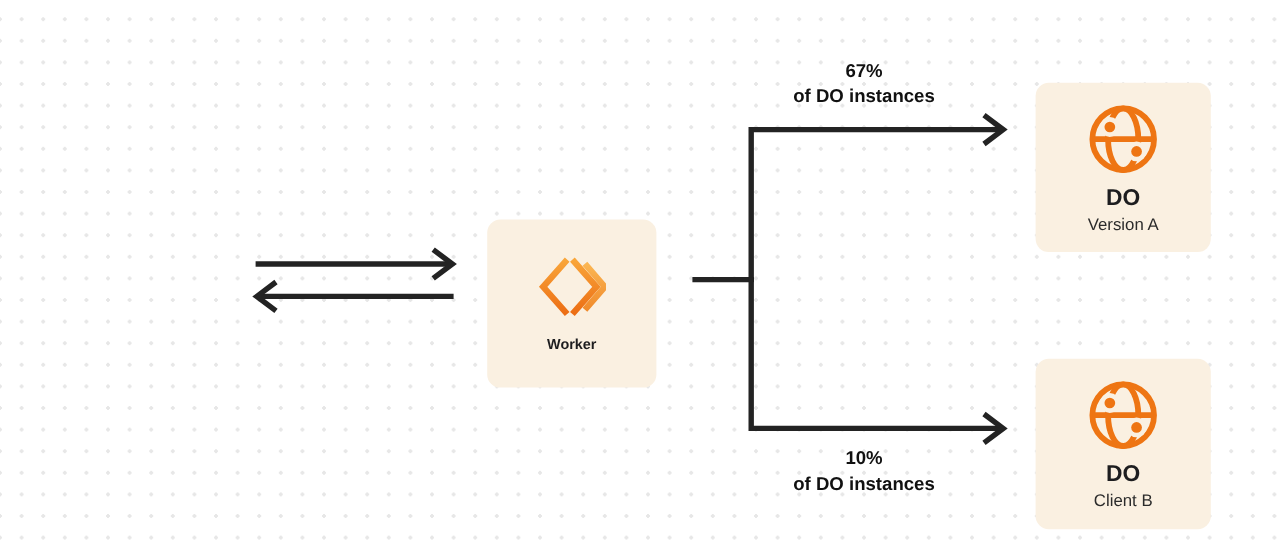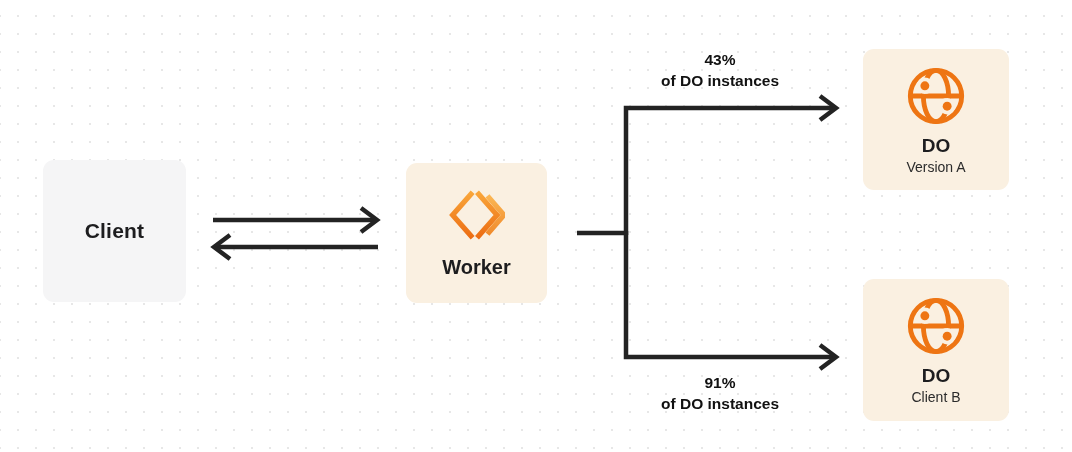--- a/index.html
+++ b/index.html
@@ -25,25 +25,25 @@
   }
   .connectors{position:absolute;left:0;top:0;width:1072px;height:452px;}
   .connectors *{vector-effect:non-scaling-stroke;}
   .node{
     position:absolute;
     display:flex;flex-direction:column;
     align-items:center;justify-content:center;
     border-radius:11px;
   }
   .node.gray{background:var(--box-gray);}
-  .node.cream{background:var(--box-cream);}
+  .node.cream{background:var(--box-cream);margin-top:20px;}
   .client-box{left:43px;top:160px;width:143px;height:142px;}
   .client-box .node-label{font-size:21px;font-weight:bold;color:var(--text-dark);letter-spacing:.2px;}
   .worker-box{left:406px;top:163px;width:141px;height:140px;gap:14px;}
-  .worker-box .node-label{font-size:20px;font-weight:bold;color:var(--text-dark);}
+  .worker-box .node-label{font-size:12px;font-weight:bold;color:var(--text-dark);}
   .do-box{width:146px;height:141px;gap:2px;}
   .do-a-box{left:863px;top:49px;}
   .do-b-box{left:863px;top:279px;height:142px;}
   .do-title{font-size:19px;font-weight:bold;color:var(--text-dark);margin-top:6px;}
   .do-subtitle{font-size:14px;font-weight:400;color:var(--text-sub);}
   .branch-label{
     position:absolute;left:620px;width:200px;
     text-align:center;
     font-size:15.5px;font-weight:bold;color:#111;
     line-height:21px;
@@ -77,23 +77,20 @@
       <polyline points="626,235 626,108 833,108"></polyline>
       <polyline points="820,96 836,108 820,120"></polyline>
     </g>
 
     <g stroke="var(--line)" stroke-width="4.5" stroke-linejoin="miter">
       <polyline points="626,231 626,357 833,357"></polyline>
       <polyline points="820,345 836,357 820,369"></polyline>
     </g>
   </svg>
 
-  <div class="node gray client-box">
-    <span class="node-label">Client</span>
-  </div>
 
   <div class="node cream worker-box">
     <svg class="icon-svg" width="56" height="54" viewBox="0 0 64 62" fill="none" xmlns="http://www.w3.org/2000/svg">
       <defs>
         <linearGradient id="wg1" x1="0" y1="0" x2="0" y2="1">
           <stop offset="0" stop-color="#f9a63a"></stop>
           <stop offset="1" stop-color="#ec6d13"></stop>
         </linearGradient>
         <linearGradient id="wg2" x1="0" y1="0" x2="0" y2="1">
           <stop offset="0" stop-color="#fbb653"></stop>
@@ -101,26 +98,26 @@
         </linearGradient>
       </defs>
       <polyline points="27,5 4,31 27,57" stroke="url(#wg1)" stroke-width="6"></polyline>
       <polyline points="32,5 55,31 32,57" stroke="url(#wg1)" stroke-width="6"></polyline>
       <polyline points="44,9 63,31 44,53" stroke="url(#wg2)" stroke-width="6"></polyline>
     </svg>
     <span class="node-label">Worker</span>
   </div>
 
   <div class="branch-label branch-label-top">
-    <div>43%</div>
+    <div>67%</div>
     <div>of DO instances</div>
   </div>
 
   <div class="branch-label branch-label-bottom">
-    <div>91%</div>
+    <div>10%</div>
     <div>of DO instances</div>
   </div>
 
   <div class="node cream do-box do-a-box">
     <svg class="icon-svg" width="62" height="62" viewBox="0 0 64 64" fill="none" xmlns="http://www.w3.org/2000/svg">
       <g stroke="var(--accent-orange)" stroke-width="5">
         <circle cx="32" cy="32" r="26.5"></circle>
         <ellipse cx="32" cy="32" rx="13" ry="26.5"></ellipse>
         <line x1="6" y1="32" x2="58" y2="32"></line>
       </g>

